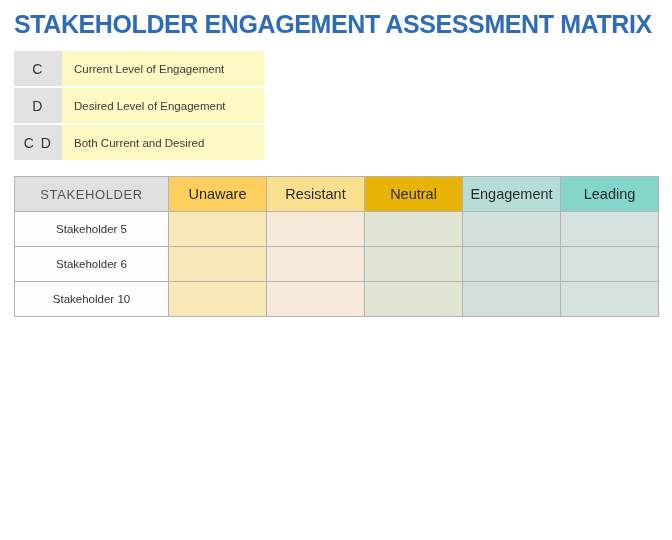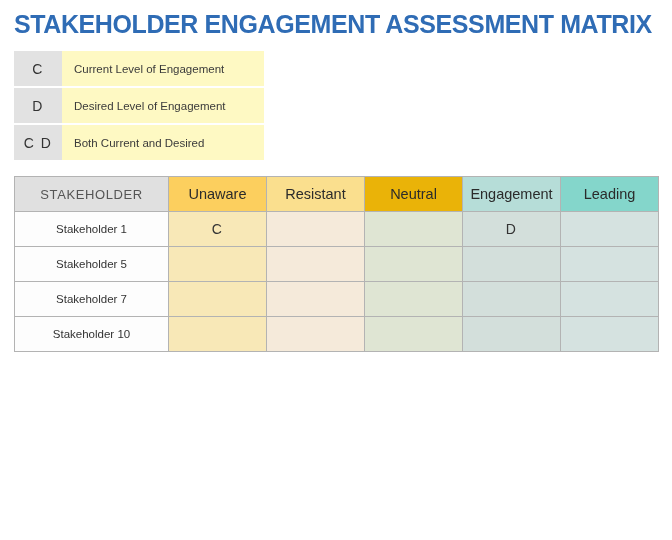--- a/index.html
+++ b/index.html
@@ -162,37 +162,29 @@
           <th class="h-stakeholder">STAKEHOLDER</th>
           <th class="h-col h-unaware">Unaware</th>
           <th class="h-col h-resistant">Resistant</th>
           <th class="h-col h-neutral">Neutral</th>
           <th class="h-col h-supportive">Engagement</th>
           <th class="h-col h-leading">Leading</th>
         </tr>
       </thead>
       <tbody id="matrix-body">
           <tr>
-            <td class="c-name">Stakeholder 1</td>
-            <td class="c-mark c-unaware">C</td>
-            <td class="c-mark c-resistant"></td>
-            <td class="c-mark c-neutral"></td>
-            <td class="c-mark c-supportive">D</td>
-            <td class="c-mark c-leading"></td>
-          </tr>
-          <tr>
             <td class="c-name">Stakeholder 5</td>
             <td class="c-mark c-unaware"></td>
             <td class="c-mark c-resistant"></td>
             <td class="c-mark c-neutral"></td>
             <td class="c-mark c-supportive"></td>
             <td class="c-mark c-leading"></td>
           </tr>
           <tr>
-            <td class="c-name">Stakeholder 7</td>
+            <td class="c-name">Stakeholder 6</td>
             <td class="c-mark c-unaware"></td>
             <td class="c-mark c-resistant"></td>
             <td class="c-mark c-neutral"></td>
             <td class="c-mark c-supportive"></td>
             <td class="c-mark c-leading"></td>
           </tr>
           <tr>
             <td class="c-name">Stakeholder 10</td>
             <td class="c-mark c-unaware"></td>
             <td class="c-mark c-resistant"></td>

